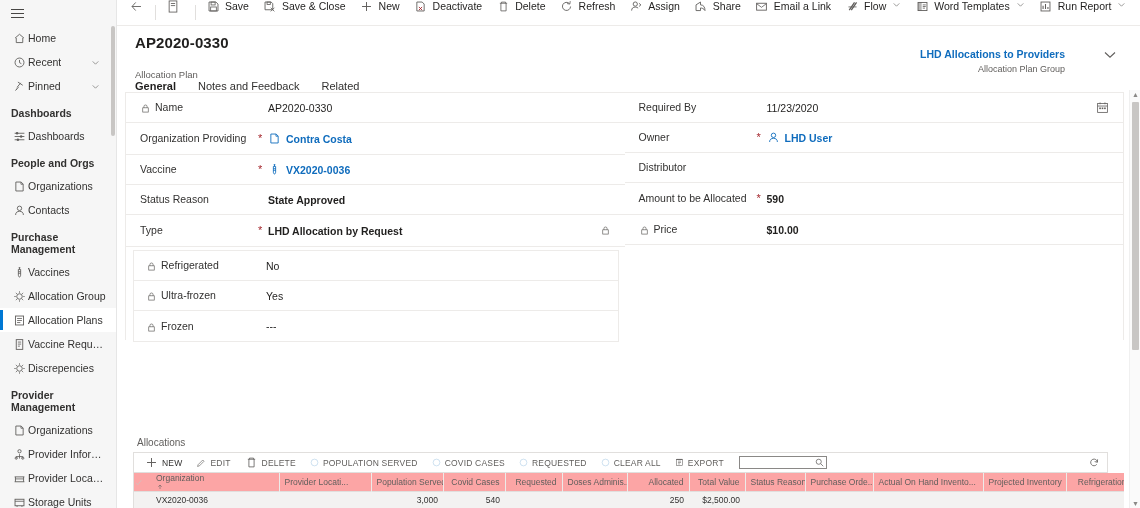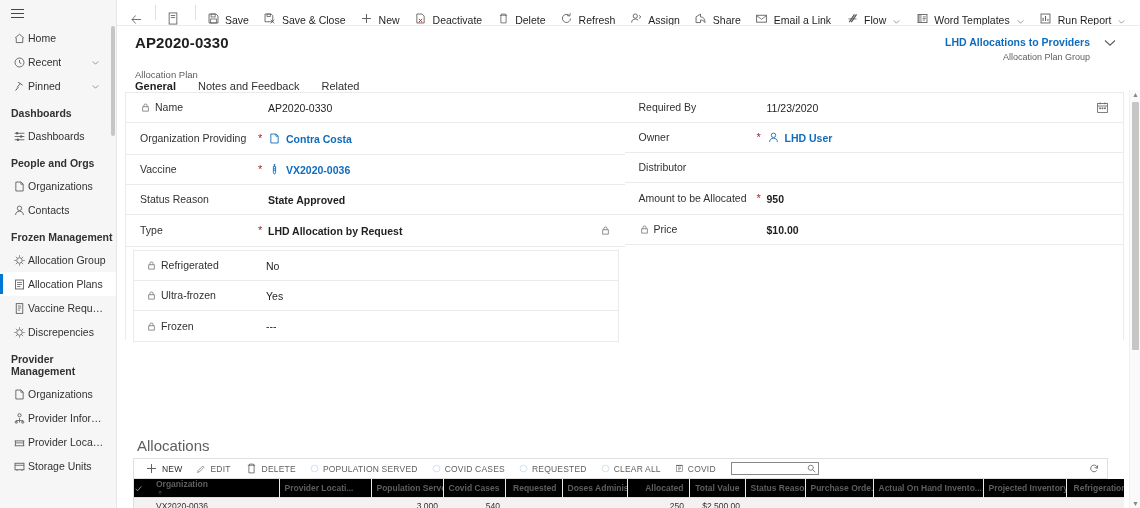--- a/index.html
+++ b/index.html
@@ -62,39 +62,39 @@
   
   #main { flex: 1 1 auto; height: 508px; position: relative; background: #fff; }
 
   
   #cmdbar {
     height: 26px; display: flex; align-items: center;
     border-bottom: 1px solid #edebe9; background: #fff;
     padding-left: 4px; overflow: hidden; white-space: nowrap;
   }
   .cmd {
-    display: inline-flex; align-items: flex-end; height: 26px;
+    display: inline-flex; align-items: flex-start; height: 26px;
     padding: 0 7px; font-size: 10.5px; color: #201f1e; cursor: pointer;
   }
   .cmd .ci {
     display: inline-flex; align-items: center; justify-content: center;
     width: 14px; height: 14px; margin-right: 5px; color: #605e5c;
   }
   .cmd .ct { white-space: nowrap; }
   .cmd .cdn { margin-left: 6px; color: #605e5c; font-size: 8px; }
   .cmd-sep { width: 1px; height: 15px; background: #e1dfdd; margin: 0 3px; }
   .cmd.back { padding: 0 9px; color: #605e5c; font-size: 13px; }
 
   
   #rechdr { position: relative; padding: 8px 0 0 0; height: 64px; }
   .rec-title { font-size: 15px; font-weight: bold; color: #201f1e; padding-left: 18px; letter-spacing: .1px;}
   .rec-sub { font-size: 9.5px; color: #605e5c; padding-left: 18px; margin-top: 18px; }
   .hdr-right {
-    position: absolute; right: 24px; top: 10px; text-align: right;
-    display: flex; align-items: flex-start;
+    position: absolute; right: 24px; top: 22px; text-align: right;
+    display: flex; align-items: flex-start; gap: 25px;
   }
   .hdr-right .col { text-align: right; }
   .hdr-right .hr-main { font-size: 10.5px; color: #0f6cbd; font-weight: bold; }
   .hdr-right .hr-sub { font-size: 9px; color: #605e5c; margin-top: 4px; }
   .hdr-right .hr-chev { margin-left: 14px; color: #605e5c; font-size: 11px; margin-top: 3px; }
 
   
   #tabs { display: flex; padding-left: 18px; }
   .tab {
     font-size: 11px; color: #323130; padding: 0 0 5px 0; margin-right: 22px;
@@ -119,21 +119,21 @@
   }
   .fcol { width: 50%; position: relative; }
   .fcol.left { border-right: 0px; }
   .frow {
     display: flex; align-items: center;
     border-bottom: 1px solid #edebe9;
     padding: 0 14px 0 14px; min-height: 30px;
   }
   .frow .flabel {
     width: 118px; flex: 0 0 118px; font-size: 10.5px; color: #323130;
-    display: flex; align-items: center; line-height: 13px;
+    display: flex; align-items: flex-end; line-height: 13px;
   }
   .frow .flabel .lockico { margin-right: 4px; color: #605e5c; flex:0 0 auto; }
   .frow .req { color: #a4262c; font-size: 11px; width: 10px; flex: 0 0 10px; line-height: 9px; }
   .frow .fval {
     flex: 1 1 auto; font-size: 10.5px; color: #201f1e;
     display: flex; align-items: center; min-width: 0;
   }
   .frow .fval.bold { font-weight: bold; }
   .frow .lnk { color: #0f6cbd; font-weight: bold; display: inline-flex; align-items: center; }
   .frow .lnk .li { margin-right: 5px; display: inline-flex; color: #0f6cbd; }
@@ -144,21 +144,21 @@
   #subcard {
     position: absolute; left: 8px; top: 158px; width: 486px;
     background: #fff; border: 1px solid #edebe9;
   }
   #subcard .frow { padding-left: 12px; }
   #subcard .frow:last-child { border-bottom: none; }
   #subcard .flabel { width: 110px; flex: 0 0 110px; }
 
   
   #gridsec { position: absolute; left: 8px; right: 16px; top: 342px; bottom: 0; }
-  .grid-title { font-size: 15px; color: #605e5c; padding: 3px 0 4px 4px; }
+  .grid-title { font-size: 10px; color: #605e5c; padding: 3px 0 4px 4px; }
   .grid-box { border: 1px solid #e1dfdd; background: #fff; position: relative; height: 162px; }
   .grid-tools {
     height: 20px; display: flex; align-items: center;
     border-bottom: 1px solid #e1dfdd; padding-left: 4px; white-space: nowrap;
     position: relative;
   }
   .gt {
     display: inline-flex; align-items: center; font-size: 8.5px;
     color: #605e5c; padding: 0 7px; letter-spacing: .2px; cursor: pointer;
   }
@@ -172,24 +172,24 @@
   .gsearch input {
     border: none; outline: none; width: 100%; height: 100%;
     font-size: 8.5px; padding: 0 14px 0 3px; font-family: "Liberation Sans", sans-serif;
     background: transparent;
   }
   .gsearch .sico { position: absolute; right: 2px; color: #605e5c; }
   .grefresh { position: absolute; right: 8px; color: #605e5c; display: inline-flex; }
 
   table.gridtable { width: 100%; border-collapse: collapse; table-layout: fixed; }
   table.gridtable th {
-    font-size: 8.5px; font-weight: bold; color: #605e5c;
+    font-size: 8.5px; font-weight: normal; color: #605e5c;
     height: 15px; padding: 0 5px; border-right: 1px solid #edebe9;
     text-align: right; white-space: nowrap; overflow: hidden;
-    background: #000000; vertical-align: middle;
+    background: #fca5a5; vertical-align: middle;
   }
   table.gridtable th.lft { text-align: left; }
   table.gridtable th.chk { text-align: center; padding: 0; border-right: none; }
   table.gridtable td {
     font-size: 8.5px; color: #323130; height: 17px; padding: 0 5px;
     text-align: right; white-space: nowrap; overflow: hidden;
     border-bottom: none;
   }
   table.gridtable td.lft { text-align: left; }
   table.gridtable tr.hdr-row { border-bottom: 1px solid #e1dfdd; }
@@ -287,21 +287,30 @@
         </div>
         <div class="nav-item">
           <span class="ico">
             <svg width="13" height="13" viewBox="0 0 16 16">
               <circle cx="8" cy="5.3" r="2.7" fill="none" stroke="#605e5c" stroke-width="1.1"></circle>
               <path d="M3.2 13.5 C3.2 10.3 5.3 9 8 9 C10.7 9 12.8 10.3 12.8 13.5" fill="none" stroke="#605e5c" stroke-width="1.1"></path>
             </svg>
           </span>
           <span class="lbl">Contacts</span>
         </div>
-        <div class="nav-group">Frozen Management</div>
+        <div class="nav-group">Purchase Management</div>
+        <div class="nav-item">
+          <span class="ico">
+            <svg width="13" height="13" viewBox="0 0 16 16">
+              <path d="M7 2 H9 M8 2 V4.2 M6.6 4.2 H9.4 V11 C9.4 12.3 8.8 13.6 8 13.6 C7.2 13.6 6.6 12.3 6.6 11 Z" fill="none" stroke="#605e5c" stroke-width="1.1"></path>
+              <path d="M6.6 7 H9.4 M6.6 9 H9.4" fill="none" stroke="#605e5c" stroke-width="1"></path>
+            </svg>
+          </span>
+          <span class="lbl">Vaccines</span>
+        </div>
         <div class="nav-item">
           <span class="ico">
             <svg width="13" height="13" viewBox="0 0 16 16">
               <circle cx="8" cy="8" r="3.4" fill="none" stroke="#605e5c" stroke-width="1.1"></circle>
               <path d="M8 1.6 V3.4 M8 12.6 V14.4 M1.6 8 H3.4 M12.6 8 H14.4 M3.5 3.5 L4.8 4.8 M11.2 11.2 L12.5 12.5 M12.5 3.5 L11.2 4.8 M4.8 11.2 L3.5 12.5" fill="none" stroke="#605e5c" stroke-width="1"></path>
             </svg>
           </span>
           <span class="lbl">Allocation Group</span>
         </div>
         <div class="nav-item selected">
@@ -665,21 +674,21 @@
                 <span>Distributor</span>
               </div>
               <div class="req"></div>
             </div>
             <div class="frow tall">
               <div class="flabel">
                 <span>Amount to be Allocated</span>
               </div>
               <div class="req">*</div>
               <div class="fval bold">
-                <span>950</span>
+                <span>590</span>
               </div>
             </div>
             <div class="frow">
               <div class="flabel">
                 <span class="lockico">
                   <svg width="11" height="11" viewBox="0 0 16 16">
                     <rect x="4" y="7" width="8" height="6.2" fill="none" stroke="#605e5c" stroke-width="1"></rect>
                     <path d="M5.7 7 V5.2 A2.3 2.3 0 0 1 10.3 5.2 V7" fill="none" stroke="#605e5c" stroke-width="1"></path>
                   </svg>
                 </span>
@@ -804,21 +813,21 @@
                   <span>CLEAR ALL</span>
                 </div>
                 <div class="gt">
                   <span class="gi">
                     <svg width="9" height="9" viewBox="0 0 16 16">
                       <rect x="3" y="2.5" width="10" height="11" fill="none" stroke="#605e5c" stroke-width="1"></rect>
                       <path d="M5.3 5.5 H10.7 M5.3 8 H10.7 M5.3 10.5 H9" fill="none" stroke="#605e5c" stroke-width="1"></path>
                       <path d="M3 2.5 H13" fill="none" stroke="#605e5c" stroke-width="1.6"></path>
                     </svg>
                   </span>
-                  <span>COVID</span>
+                  <span>EXPORT</span>
                 </div>
               </div>
             <div class="gsearch">
               <input type="text" placeholder="" style="">
               <span class="sico">
                 <svg width="9" height="9" viewBox="0 0 12 12">
                     <circle cx="5" cy="5" r="3.4" fill="none" stroke="#605e5c" stroke-width="1"></circle>
                     <path d="M7.6 7.6 L11 11" stroke="#605e5c" stroke-width="1"></path>
                   </svg>
               </span>

